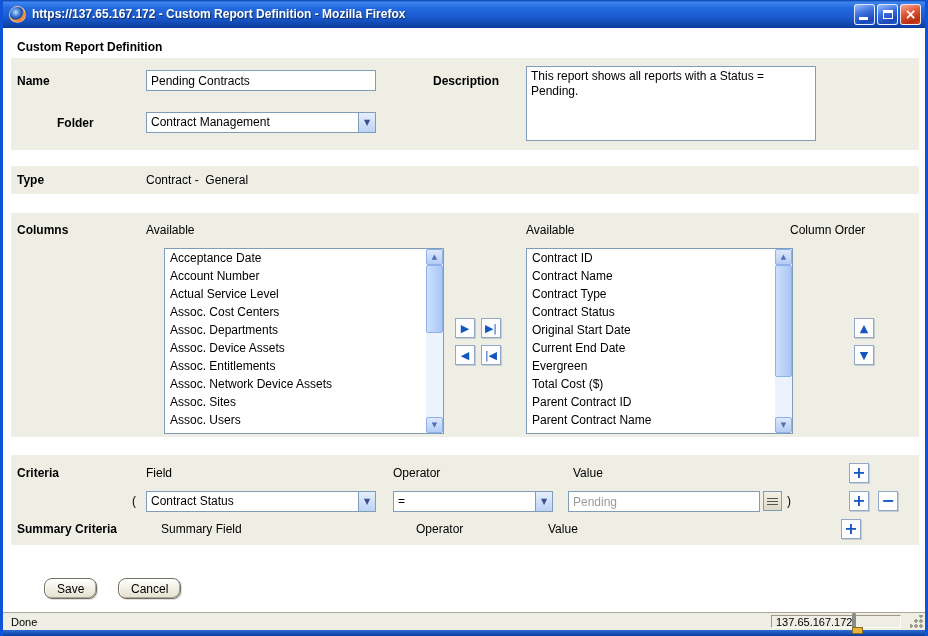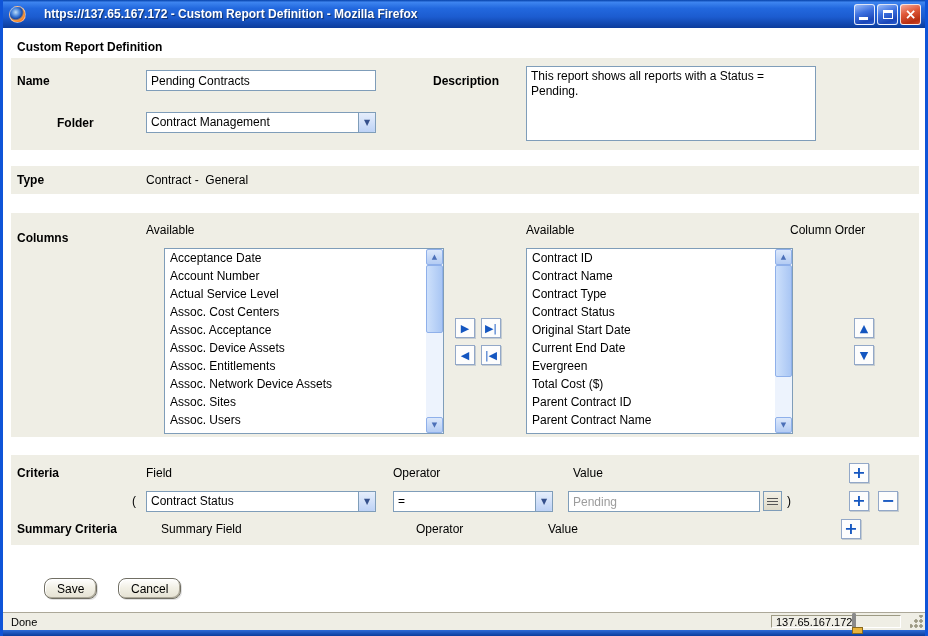--- a/index.html
+++ b/index.html
@@ -11,21 +11,21 @@
   }
   .window {
     width:928px; height:636px;
     border-left:3px solid #0F54D8; border-right:3px solid #0F54D8;
     display:flex; flex-direction:column; background:#fff;
   }
   
   .titlebar {
     height:28px; flex:0 0 28px;
     background:linear-gradient(to bottom,#0540A8 0%,#3E85F0 8%,#2268DE 30%,#1C5CD0 60%,#0B3C9C 100%);
-    display:flex; align-items:center; padding:0 4px 0 6px;gap:12px;
+    display:flex; align-items:center; padding:0 4px 0 6px;
   }
   .ff-icon {
     width:17px; height:17px; border-radius:50%; flex:0 0 17px;
     background:radial-gradient(circle at 38% 35%, #BBDCF8 0%, #3E7CD8 32%, #1A4CA8 48%, #F89838 62%, #E85A0C 85%, #B83C08 100%);
     border:1px solid rgba(255,255,255,.5);
   }
   .title-text {
     color:#fff; font-weight:bold; font-size:12px; margin-left:6px; flex:1;
     white-space:nowrap; overflow:hidden; text-shadow:1px 1px 1px rgba(0,0,0,.5);
   }
@@ -165,32 +165,32 @@
 
     <div class="abs blabel lab" style="left:14px; top:88px;padding-left:40px;">Folder</div>
     <div class="combo" style="left:143px; top:84px; width:230px; height:21px;">
       <span class="combo-text">Contract Management</span>
       <span class="combo-arrow">▼</span>
     </div>
 
     <div class="abs blabel lab" style="left:14px; top:145px;">Type</div>
     <div class="abs lab" style="left:143px; top:145px; white-space:pre;">Contract -  General</div>
 
-    <div class="abs blabel lab" style="left:14px; top:195px;margin-top:8px;">Columns</div>
+    <div class="abs blabel lab" style="left:14px; top:195px;">Columns</div>
     <div class="abs lab" style="left:143px; top:195px;">Available</div>
     <div class="abs lab" style="left:523px; top:195px;">Available</div>
     <div class="abs lab" style="left:787px; top:195px;">Column Order</div>
 
     <div class="listbox" style="left:161px; top:220px; width:280px; height:186px;">
       <div class="list-items">
           <div class="list-item">Acceptance Date</div>
           <div class="list-item">Account Number</div>
           <div class="list-item">Actual Service Level</div>
           <div class="list-item">Assoc. Cost Centers</div>
-          <div class="list-item">Assoc. Acceptance</div>
+          <div class="list-item">Assoc. Departments</div>
           <div class="list-item">Assoc. Device Assets</div>
           <div class="list-item">Assoc. Entitlements</div>
           <div class="list-item">Assoc. Network Device Assets</div>
           <div class="list-item">Assoc. Sites</div>
           <div class="list-item">Assoc. Users</div>
         </div>
       <div class="vscroll">
         <div class="sb-btn">▲</div>
         <div class="sb-track">
             <div class="sb-thumb" style="height:68px;"></div>

